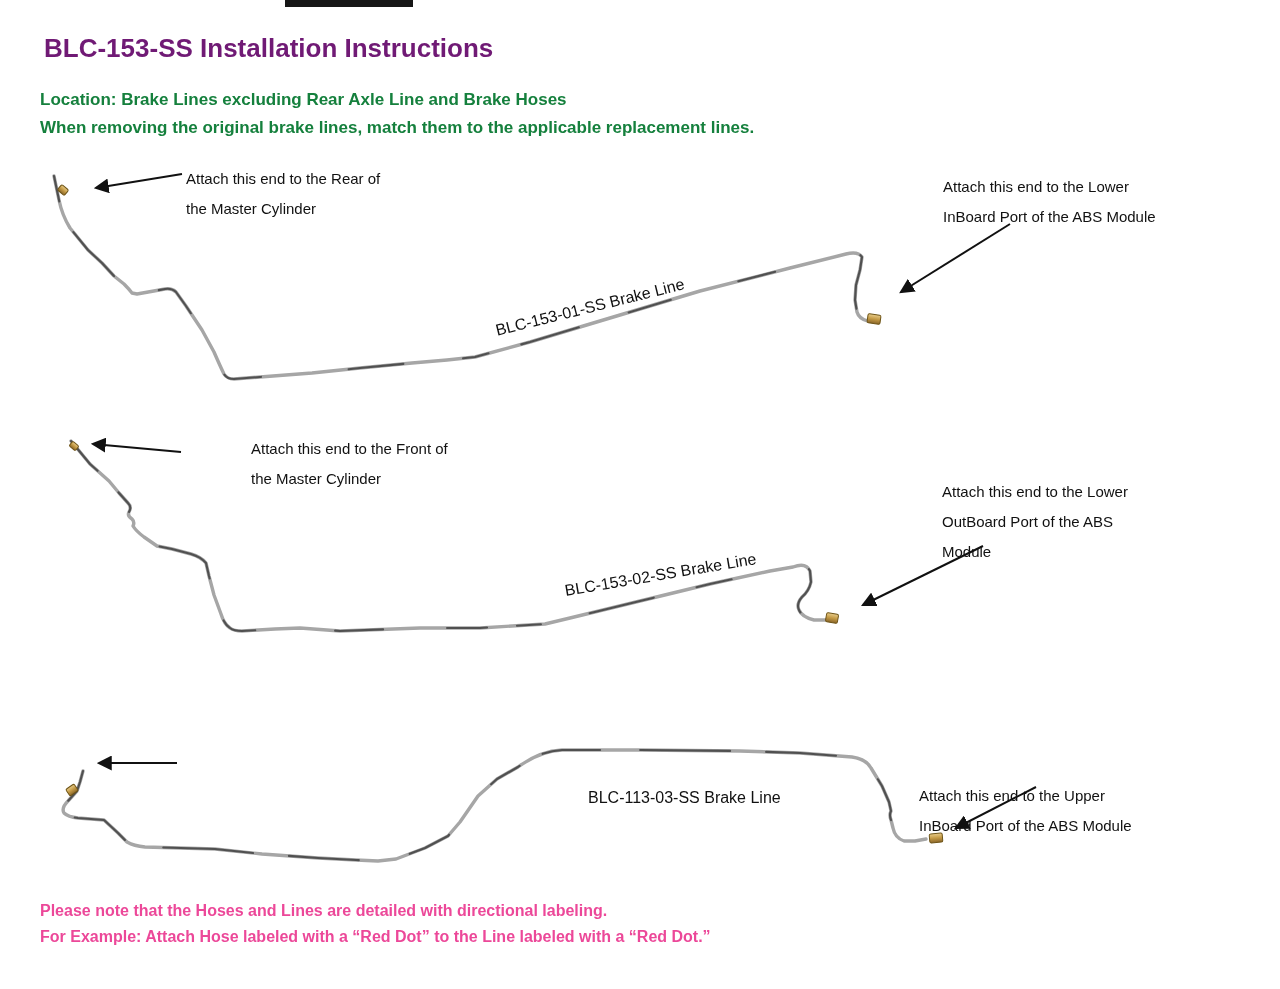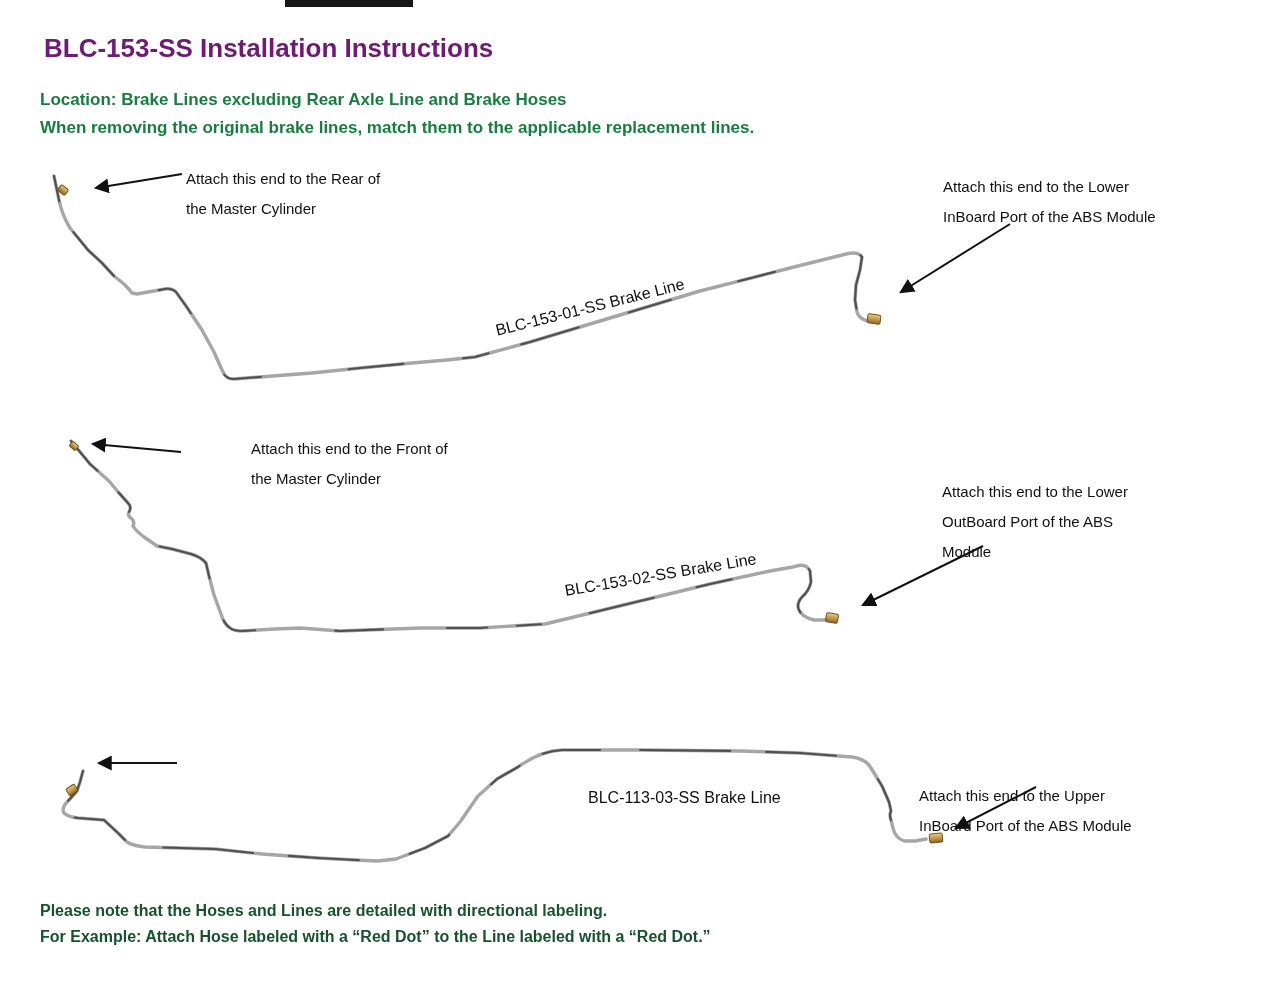--- a/index.html
+++ b/index.html
@@ -20,21 +20,21 @@
     font-size:26px;font-weight:bold;color:#701a75;
     white-space:nowrap;
   }
   .subtitle{
     position:absolute;left:40px;top:86px;
     font-size:17px;font-weight:bold;color:#15803d;
     line-height:28px;white-space:nowrap;
   }
   .footer{
     position:absolute;left:40px;top:898px;
-    font-size:16px;font-weight:bold;color:#14532d;
+    font-size:16px;font-weight:bold;color:#ec4899;
     line-height:26px;white-space:nowrap;
   }
   .callout{
     position:absolute;
     font-size:15px;line-height:30px;color:#111;
     white-space:pre-line;
   }
   .part-label{
     position:absolute;
     font-size:16px;color:#111;white-space:nowrap;

